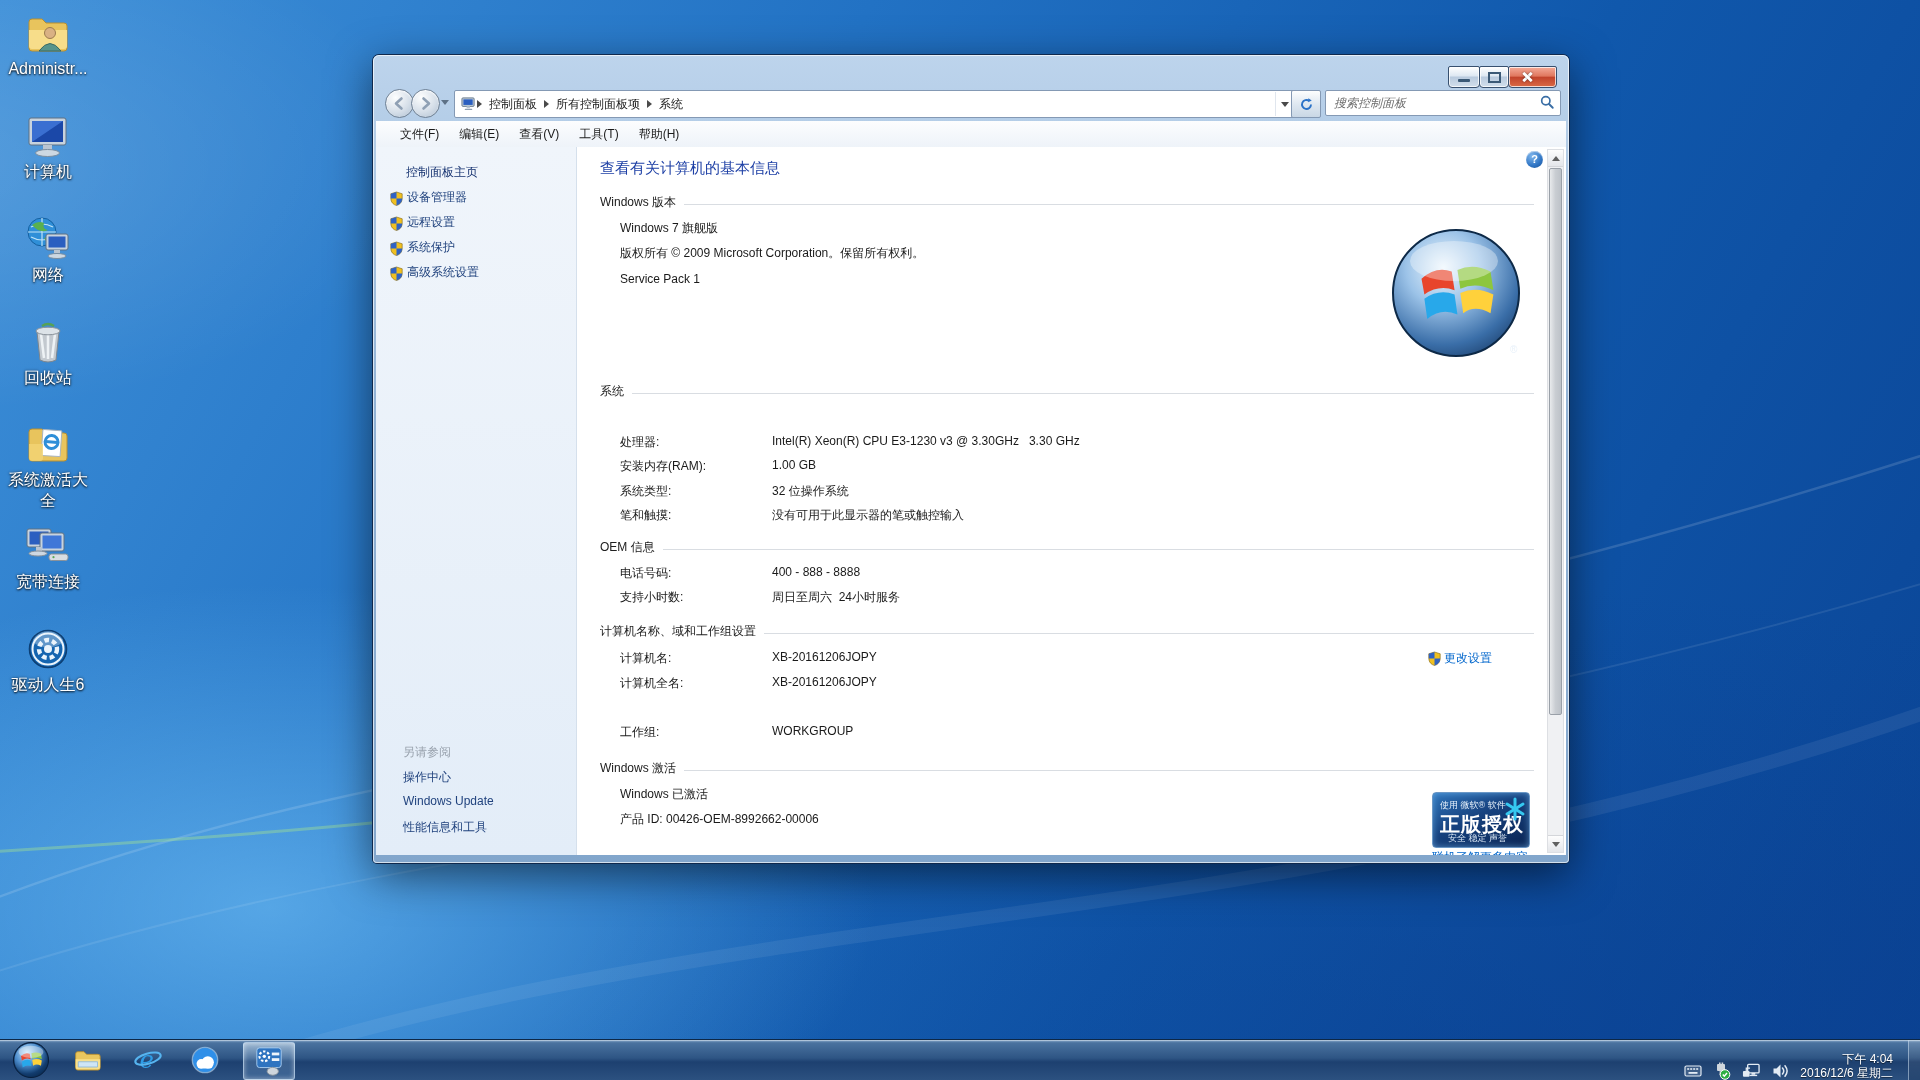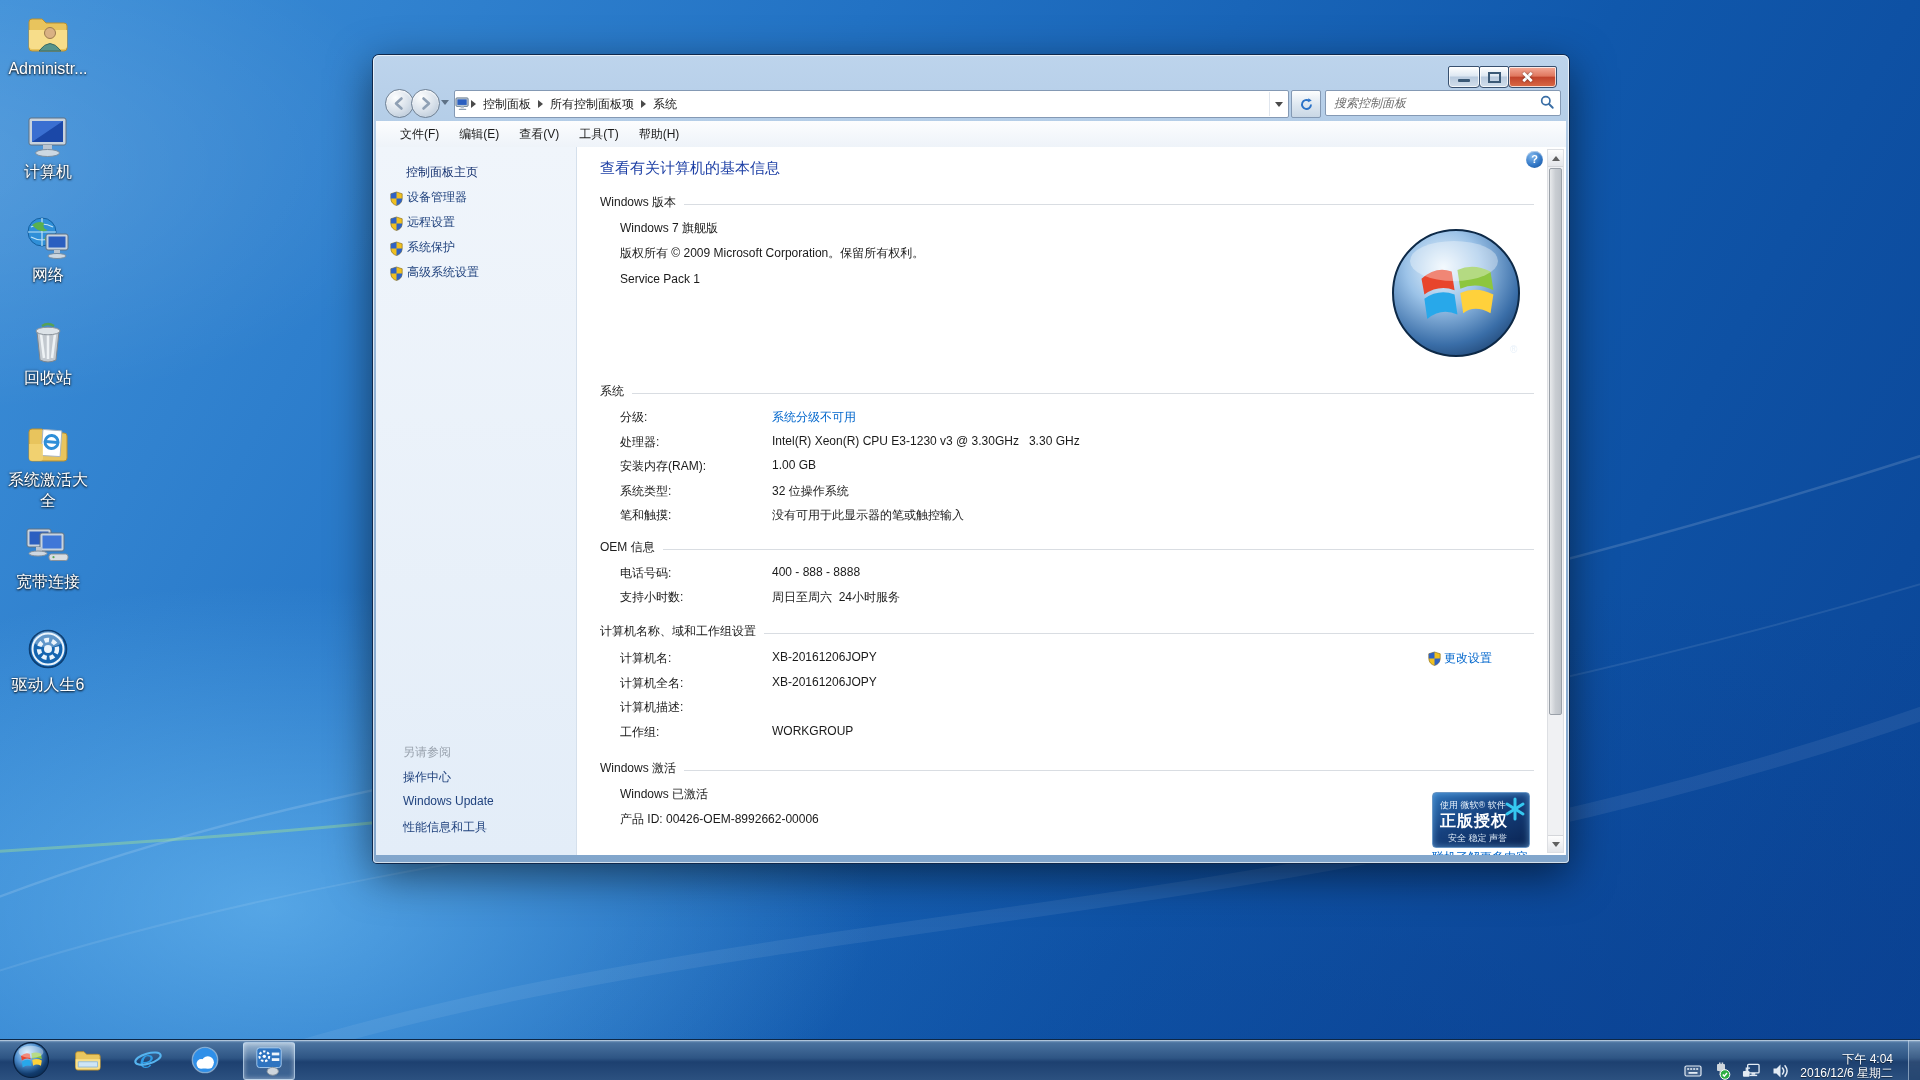--- a/index.html
+++ b/index.html
@@ -33,21 +33,21 @@
   .cb.close::before{transform:rotate(45deg);}.cb.close::after{transform:rotate(-45deg);}
 
   
   .nav{position:absolute;top:30px;left:3px;right:3px;height:36px;}
   .orb{position:absolute;top:4px;width:27px;height:27px;border-radius:50%;border:1px solid #6e8094;
     background:radial-gradient(circle at 35% 28%,#fdfefe,#d6dfe9 55%,#aebfd1);box-shadow:inset 0 1px 2px #fff;cursor:pointer;}
   .orb.back{left:9px}.orb.fwd{left:35px}
   .orb svg{position:absolute;left:5px;top:5px;}
   .navchev{position:absolute;left:65px;top:15px;width:0;height:0;border-left:4px solid transparent;border-right:4px solid transparent;border-top:5px solid #5d7186;cursor:pointer;}
   .addr{position:absolute;left:78px;top:5px;width:833px;height:26px;background:#fff;border:1px solid #8499b4;border-radius:2px;
-    display:flex;align-items:center;cursor:text;}
+    display:flex;align-items:center;padding-left:6px;cursor:text;}
   .crumb{padding:0 6px;color:#1a1a1a;cursor:pointer;white-space:nowrap;}
   .csep{width:0;height:0;border-top:4px solid transparent;border-bottom:4px solid transparent;border-left:5px solid #4a4a4a;margin:0 1px;}
   .addr-drop{margin-left:auto;width:18px;height:24px;display:flex;align-items:center;justify-content:center;border-left:1px solid #e0e6ee;cursor:pointer;}
   .addr-drop i{width:0;height:0;border-left:4px solid transparent;border-right:4px solid transparent;border-top:5px solid #4a4a4a;}
   .refresh{position:absolute;left:915px;top:5px;width:28px;height:26px;border:1px solid #8499b4;border-radius:2px;
     background:linear-gradient(#fdfefe,#dfe8f1 50%,#c9d7e5);display:flex;align-items:center;justify-content:center;cursor:pointer;}
   .searchwrap{position:absolute;left:949px;top:5px;width:236px;height:26px;}
   .searchwrap input{width:100%;height:100%;box-sizing:border-box;border:1px solid #8499b4;border-radius:2px;background:#fff;
     padding:0 26px 0 8px;font-family:inherit;font-size:12px;font-style:italic;color:#333;}
   .searchwrap input::placeholder{color:#6e6e6e;font-style:italic;}
@@ -77,21 +77,21 @@
   .crow .lbl{position:absolute;left:44px;white-space:pre;}
   .crow .val{position:absolute;left:196px;white-space:pre;}
   a.link{color:#0066cc;text-decoration:none;cursor:pointer;}
   .chset{position:absolute;left:852px;top:503px;display:flex;align-items:center;gap:3px;cursor:pointer;}
   .winlogo{position:absolute;left:814px;top:80px;width:132px;height:132px;}
 
   .badge{position:absolute;left:856px;top:645px;width:96px;height:54px;border-radius:4px;cursor:pointer;
     background:linear-gradient(155deg,#2f74ba,#16417e 45%,#0a2452);border:1px solid #6a97c6;color:#fff;
     box-shadow:inset 0 0 7px rgba(130,200,255,.55);overflow:hidden;text-decoration:underline;}
   .badge .b1{position:absolute;left:7px;top:6px;font-size:9px;white-space:nowrap;color:#e7f1fb;}
-  .badge .b2{position:absolute;left:7px;top:18px;font-size:16px;font-weight:bold;letter-spacing:1px;}
+  .badge .b2{position:absolute;left:7px;top:18px;font-size:20px;font-weight:bold;letter-spacing:1px;}
   .badge .b3{position:absolute;left:15px;top:39px;font-size:9px;white-space:nowrap;color:#dce9f6;}
   .badge svg{position:absolute;right:2px;top:3px;}
   .learnmore{position:absolute;left:856px;top:702px;}
 
   .vsb{position:absolute;right:2px;top:2px;bottom:2px;width:17px;background:#f0f1f3;border:1px solid #dddfe3;box-sizing:border-box;}
   .vsb .arr{position:absolute;left:0;width:15px;height:16px;background:linear-gradient(#fdfdfd,#e4e6ea);display:flex;align-items:center;justify-content:center;cursor:pointer;}
   .vsb .arr.up{top:0;border-bottom:1px solid #d4d6da;}
   .vsb .arr.dn{bottom:0;border-top:1px solid #d4d6da;}
   .tri-up{width:0;height:0;border-left:4px solid transparent;border-right:4px solid transparent;border-bottom:5px solid #606060;}
   .tri-dn{width:0;height:0;border-left:4px solid transparent;border-right:4px solid transparent;border-top:5px solid #606060;}
@@ -352,24 +352,20 @@
           <circle cx="66" cy="66" r="63" fill="url(#blg)" stroke="#0d2947" stroke-width="2"></circle>
           <use href="#winflag" x="20" y="20" width="92" height="92"></use>
           <ellipse cx="64" cy="34" rx="44" ry="20" fill="rgba(255,255,255,.35)"></ellipse>
           <text x="120" y="126" font-size="10" fill="#e8f1fa">®</text>
         </svg>
 
         <div class="sect" style="top:236px">
           <span>系统</span>
             <i class="rule"></i>
         </div>
-        <div class="crow" style="top:262px">
-            <span class="lbl">分级:</span>
-            <a class="link val">系统分级不可用</a>
-          </div>
         <div class="crow" style="top:287px">
             <span class="lbl">处理器:</span>
             <span class="val">Intel(R) Xeon(R) CPU E3-1230 v3 @ 3.30GHz   3.30 GHz</span>
           </div>
         <div class="crow" style="top:311px">
             <span class="lbl">安装内存(RAM):</span>
             <span class="val">1.00 GB</span>
           </div>
         <div class="crow" style="top:336px">
             <span class="lbl">系统类型:</span>
@@ -397,24 +393,20 @@
           <span>计算机名称、域和工作组设置</span>
             <i class="rule"></i>
         </div>
         <div class="crow" style="top:503px">
             <span class="lbl">计算机名:</span>
             <span class="val">XB-20161206JOPY</span>
           </div>
         <div class="crow" style="top:528px">
             <span class="lbl">计算机全名:</span>
             <span class="val">XB-20161206JOPY</span>
-          </div>
-        <div class="crow" style="top:552px">
-            <span class="lbl">计算机描述:</span>
-            <span class="val"></span>
           </div>
         <div class="crow" style="top:577px">
             <span class="lbl">工作组:</span>
             <span class="val">WORKGROUP</span>
           </div>
 
         <div class="chset">
           <svg width="13" height="15">
               <use href="#uacshield"></use>
             </svg>

